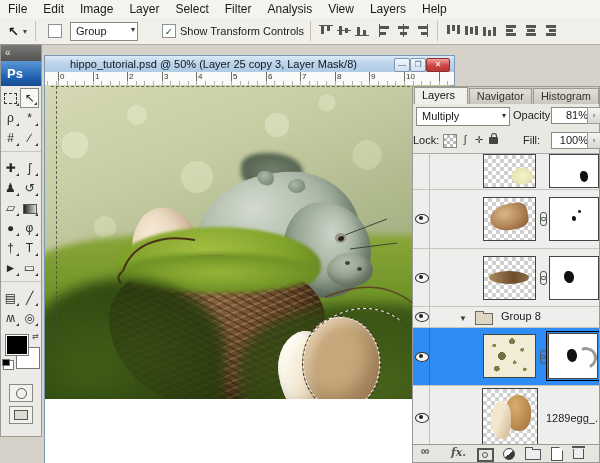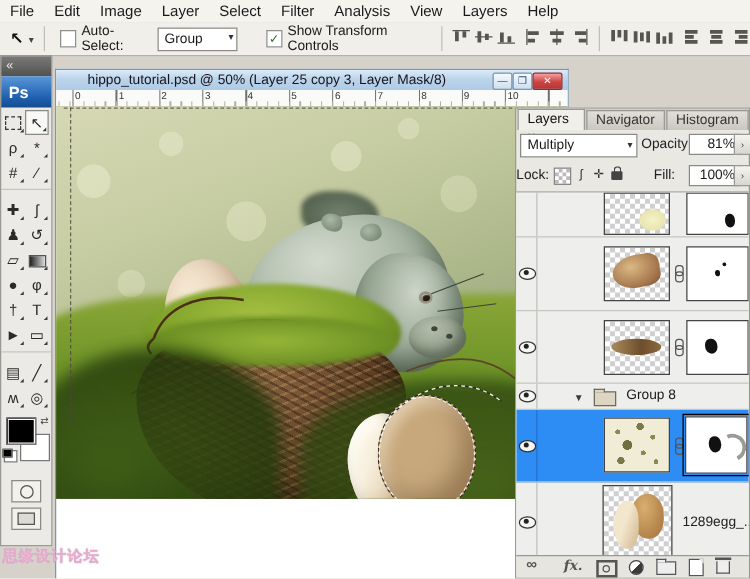--- a/index.html
+++ b/index.html
@@ -245,21 +245,20 @@
     <span class="menu-item">View</span>
     <span class="menu-item">Layers</span>
     <span class="menu-item">Help</span>
   </div>
 
   <div id="optionsbar">
     <span class="opt-ico">↖</span>
     <span class="dd-arrow">▾</span>
     <span class="vsep"></span>
     <span class="cb"></span>
-    <span>Auto-Select:</span>
     <span class="combo">
       <span class="v">Group</span>
       <span class="ar">▾</span>
     </span>
     <span style="width:18px"></span>
     <span class="cb">✓</span>
     <span>Show Transform Controls</span>
     <span class="vsep"></span>
     <span class="ai"><svg width="16" height="13">
           <rect x="1" y="1" width="14" height="1"></rect>
@@ -533,14 +532,13 @@
       <span class="bb bb-chain">∞</span>
       <span class="bb bb-fx">fx.</span>
       <span class="bb bb-mask"></span>
       <span class="bb bb-adj"></span>
       <span class="bb bb-grp"></span>
       <span class="bb bb-new"></span>
       <span class="bb bb-trash"></span>
     </div>
   </div>
 
-  <span id="wm-cn">思缘设计论坛</span>
 </div>
 
 </body></html>

